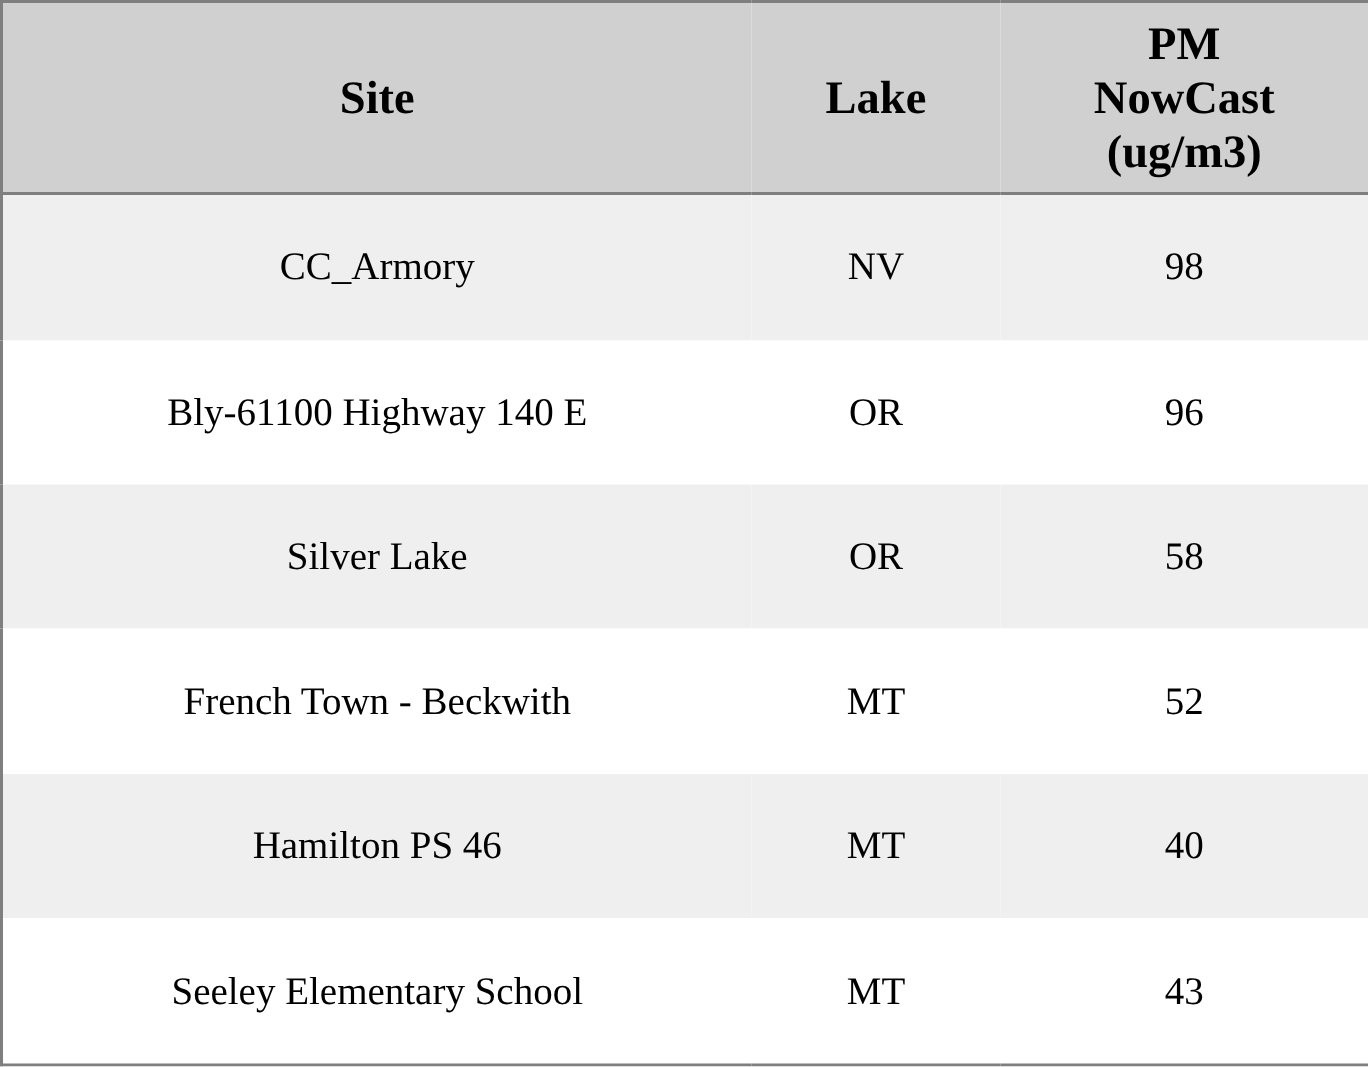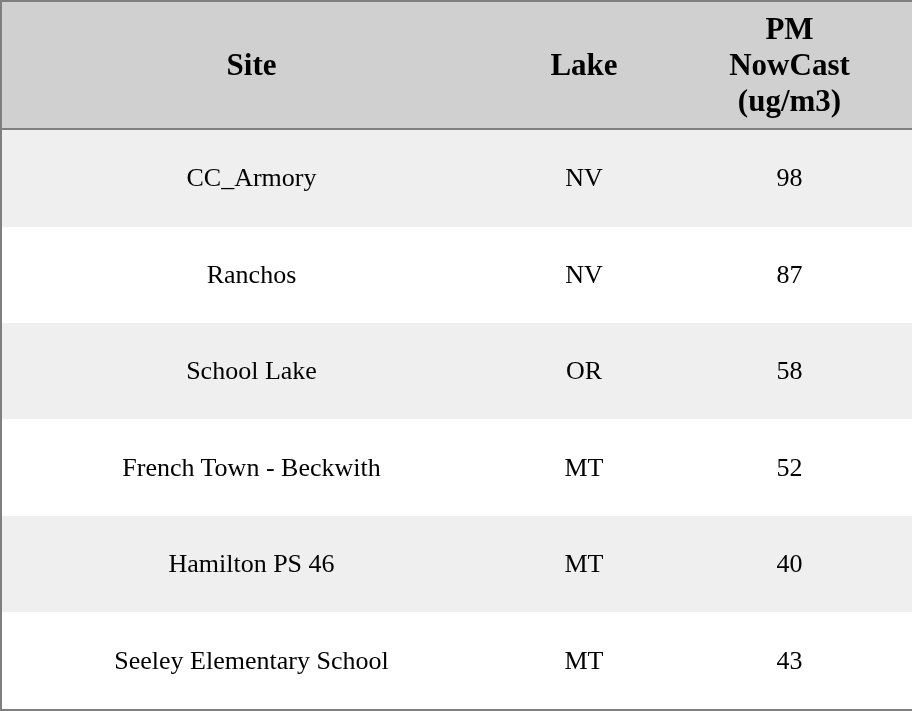--- a/index.html
+++ b/index.html
@@ -71,26 +71,26 @@
         </th>
       </tr>
     </thead>
     <tbody>
       <tr>
         <td>CC_Armory</td>
         <td>NV</td>
         <td>98</td>
       </tr>
       <tr>
-        <td>Ranchos</td>
-        <td>NV</td>
-        <td>87</td>
+        <td>Bly-61100 Highway 140 E</td>
+        <td>OR</td>
+        <td>96</td>
       </tr>
       <tr>
-        <td>School Lake</td>
+        <td>Silver Lake</td>
         <td>OR</td>
         <td>58</td>
       </tr>
       <tr>
         <td>French Town - Beckwith</td>
         <td>MT</td>
         <td>52</td>
       </tr>
       <tr>
         <td>Hamilton PS 46</td>

